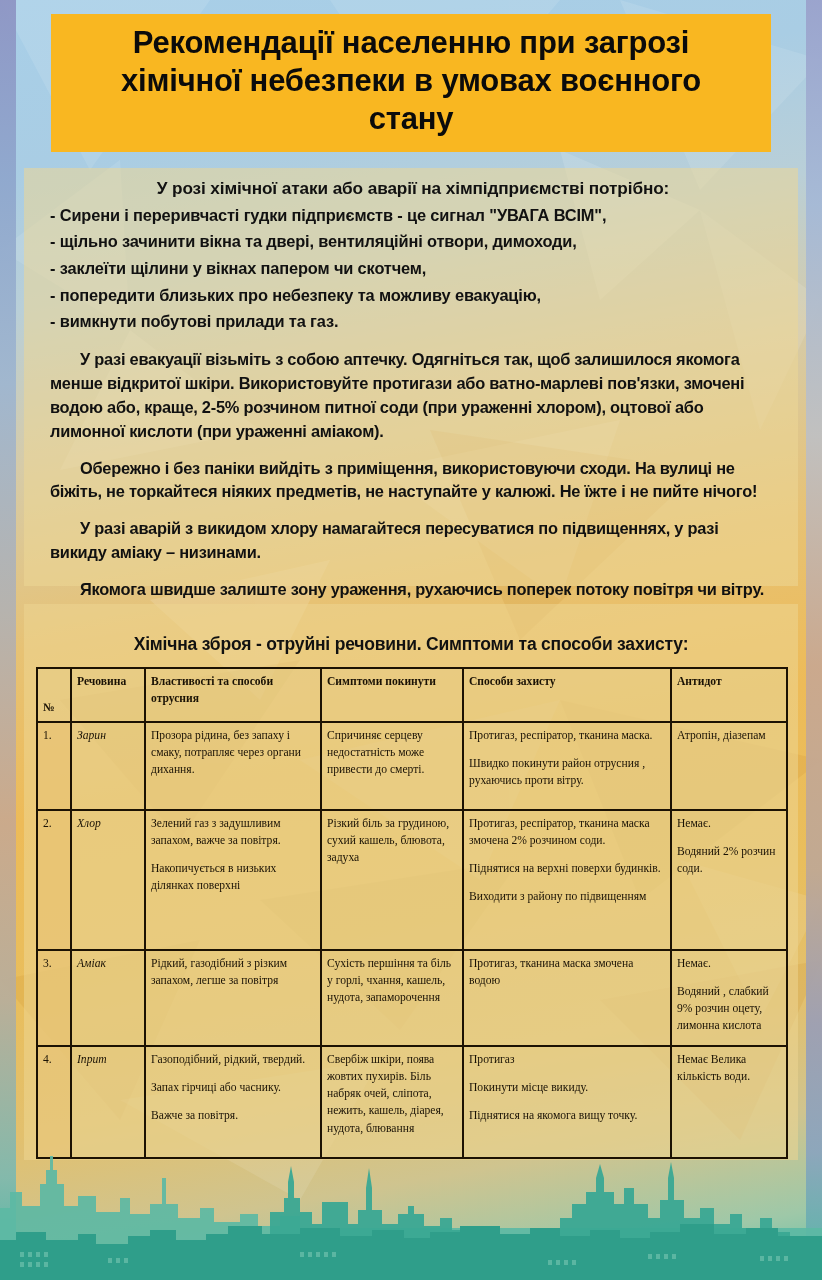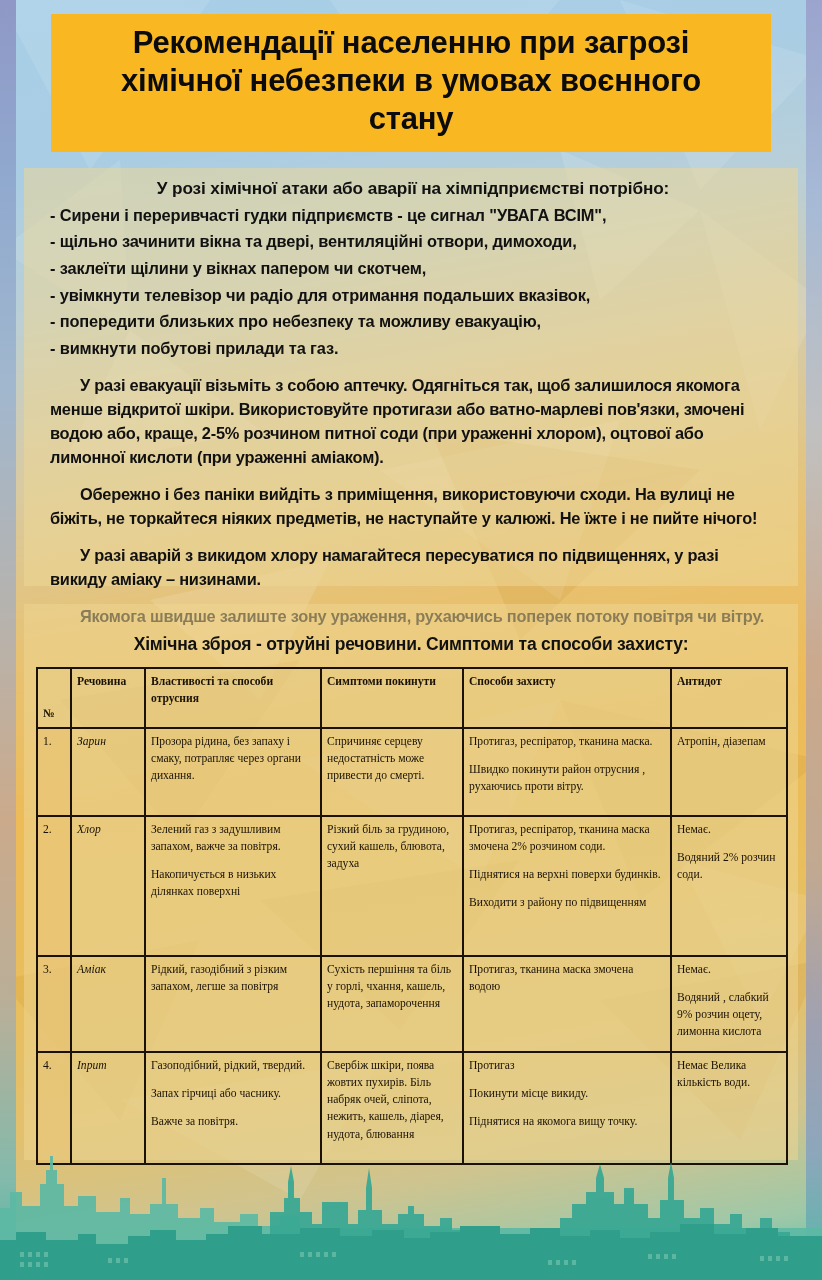--- a/index.html
+++ b/index.html
@@ -155,21 +155,21 @@
     font-family: "Liberation Serif", serif;
     font-size: 11.6px;
     color: #1a1205;
     vertical-align: top;
     padding: 4px 5px 5px 5px;
     line-height: 1.48;
   }
 
   table.chem thead th {
     font-weight: bold;
-    height: 60px;
+    height: 54px;
     text-align: left;
   }
 
   th.col-num {
     vertical-align: bottom !important;
     text-align: left;
     font-size: 13px;
     padding-bottom: 6px;
   }
 
@@ -244,21 +244,20 @@
       <div>стану</div>
     </div>
   </div>
 
   <div class="info-panel">
     <div class="info-heading">У розі хімічної атаки або аварії на хімпідприємстві потрібно:</div>
 
     <div class="bullet-line">- Сирени і переривчасті гудки підприємств - це сигнал "УВАГА ВСІМ",</div>
     <div class="bullet-line">- щільно зачинити вікна та двері, вентиляційні отвори, димоходи,</div>
     <div class="bullet-line">- заклеїти щілини у вікнах папером чи скотчем,</div>
-    <div class="bullet-line">- увімкнути телевізор чи радіо для отримання подальших вказівок,</div>
     <div class="bullet-line">- попередити близьких про небезпеку та можливу евакуацію,</div>
     <div class="bullet-line">- вимкнути побутові прилади та газ.</div>
 
     <p class="para">У разі евакуації візьміть з собою аптечку. Одягніться так, щоб залишилося якомога менше відкритої шкіри. Використовуйте протигази або ватно-марлеві пов'язки, змочені водою або, краще, 2-5% розчином питної соди (при ураженні хлором), оцтової або лимонної кислоти (при ураженні аміаком).</p>
     <p class="para">Обережно і без паніки вийдіть з приміщення, використовуючи сходи. На вулиці не біжіть, не торкайтеся ніяких предметів, не наступайте у калюжі. Не їжте і не пийте нічого!</p>
     <p class="para">У разі аварій з викидом хлору намагайтеся пересуватися по підвищеннях, у разі викиду аміаку – низинами.</p>
     <p class="para">Якомога швидше залиште зону ураження, рухаючись поперек потоку повітря чи вітру.</p>
   </div>
 
   <div class="table-panel">

